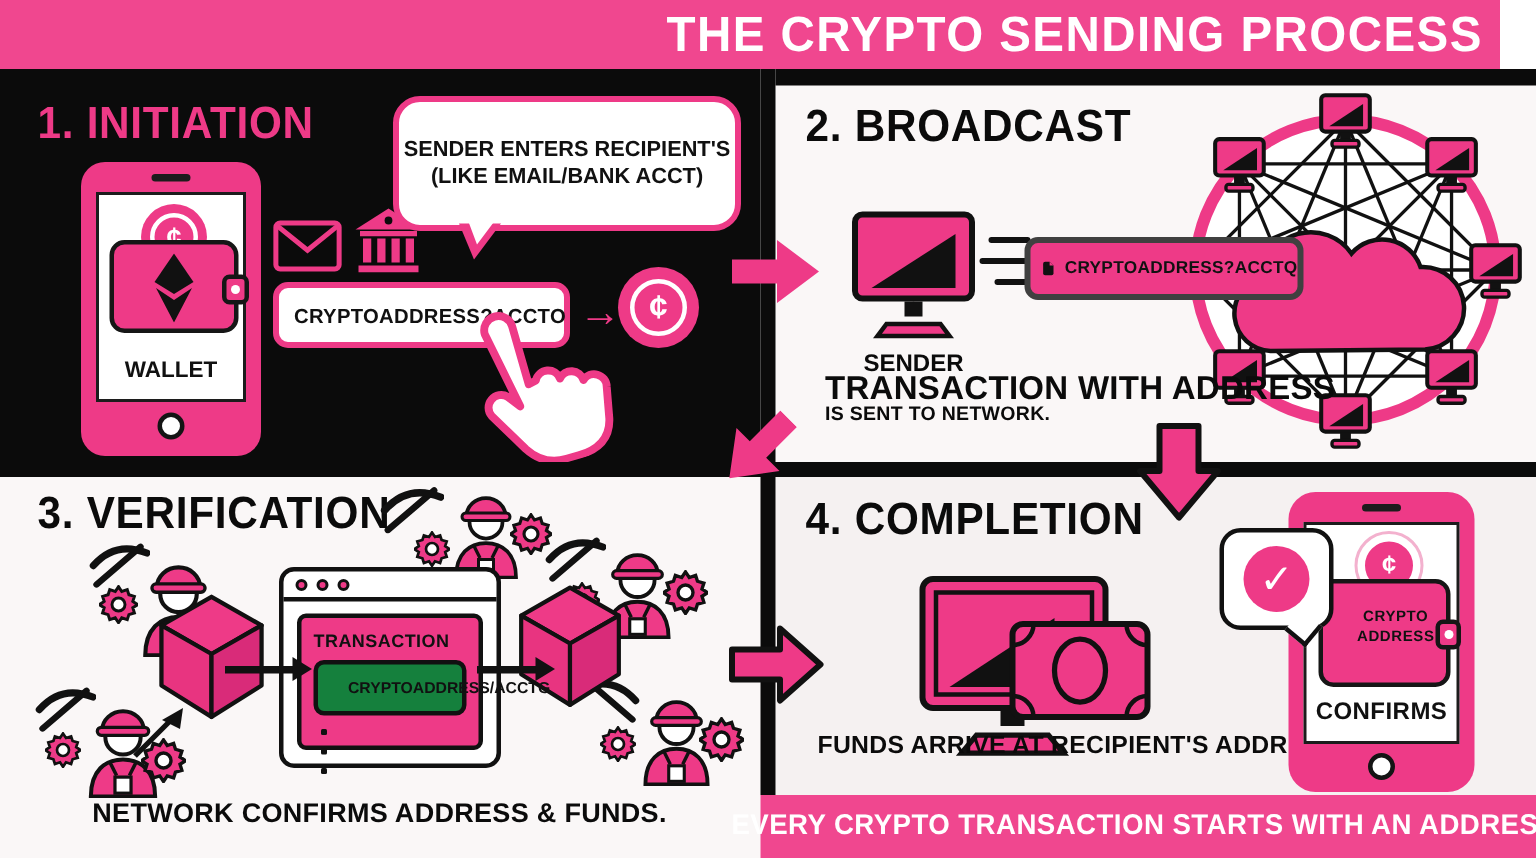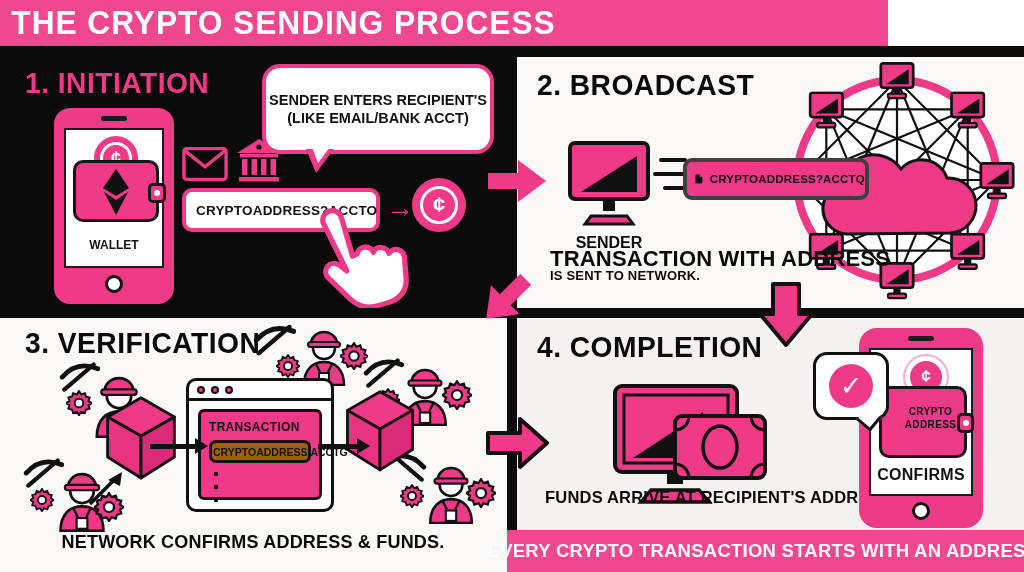--- a/index.html
+++ b/index.html
@@ -5,22 +5,22 @@
   :root{
     --pink:#EE3A87; --pink-deep:#D92B79; --pink-banner:#F0478F;
     --ink:#0B0B0B; --paper:#FAF7F7; --paper2:#F5F1F1;
   }
   *{box-sizing:border-box; margin:0; padding:0;}
   body{background:#444; font-family:"Liberation Sans","DejaVu Sans",sans-serif;}
   .stage{position:relative; width:1024px; height:572px; background:#fff; overflow:hidden;}
   .abs{position:absolute;}
 
   
-  .banner{left:0; top:0; width:888px; height:46px; background:var(--pink-banner);
-          display:flex; align-items:center; justify-content:flex-start;}
+  .banner{left:0; top:0; width:1000px; height:46px; background:var(--pink-banner);
+          display:flex; align-items:center; justify-content:flex-end;}
   .banner h1{color:#fff; font-size:33px; font-weight:800; letter-spacing:1px;
              transform:scaleX(.96); white-space:nowrap;}
 
   
   .q1{left:0;   top:46px;  width:507px; height:262px; background:#0B0B0B; overflow:hidden;}
   .q2{left:517px; top:46px; width:507px; height:262px; background:var(--paper); overflow:hidden;}
   .q3{left:0;   top:318px; width:507px; height:254px; background:var(--paper); overflow:hidden;}
   .q4{left:517px; top:318px; width:507px; height:212px; background:var(--paper2); overflow:hidden;}
   .divider-v{left:507px; top:46px; width:10px; height:484px; background:#0B0B0B;}
   .divider-h{left:0; top:308px; width:1024px; height:10px; background:#0B0B0B;}
@@ -71,22 +71,22 @@
   .tag .tag-text{font-size:11.5px; font-weight:800; color:#111; letter-spacing:.2px; white-space:nowrap;}
   .sender-label{font-weight:800; color:var(--ink); font-size:16px; text-align:center;}
 
   
   .window{background:#fff; border:3px solid #111; border-radius:10px; z-index:2;}
   .window .bar{height:20px; border-bottom:3px solid #111; display:flex; align-items:center; gap:6px; padding-left:8px;}
   .window .dot{width:8px; height:8px; border-radius:50%; background:var(--pink); border:2px solid #111;}
   .window .panel{position:absolute; left:9px; right:9px; top:28px; bottom:9px;
                  background:var(--pink); border:3px solid #111; border-radius:6px; padding:8px;}
   .window .wtitle{font-size:12px; font-weight:800; color:#111; letter-spacing:.3px;}
-  .window .winput{margin-top:6px; background:#a16207; border:3px solid #111; border-radius:7px; height:23px;
-                  display:flex; align-items:center; padding-left:1px; font-size:10.5px; font-weight:800; color:#111; white-space:nowrap;}
+  .window .winput{margin-top:6px; background:#15803d; border:3px solid #111; border-radius:7px; height:37px;
+                  display:flex; align-items:center; padding-left:20px; font-size:10.5px; font-weight:800; color:#111; white-space:nowrap;}
   .window .bdot{width:4px; height:4px; background:#111; border-radius:1px; margin:9px 0 0 5px;}
   .barrow{position:absolute; height:5px; background:#111; z-index:3;}
   .barrow:after{content:""; position:absolute; right:-12px; top:-6px; border-left:13px solid #111;
                 border-top:8px solid transparent; border-bottom:8px solid transparent;}
 
   
   .check-bubble{background:#fff; border:3px solid #111; border-radius:14px; z-index:5;
                 display:flex; align-items:center; justify-content:center;}
   .check-bubble .ctail{position:absolute; right:8px; bottom:-11px; width:18px; height:18px; background:#fff;
                        border-right:3px solid #111; border-bottom:3px solid #111; transform:rotate(40deg);}
@@ -154,21 +154,21 @@
         </div>
         <div class="abs wallet-body" style="left:7px; top:30px; width:86px; height:62px;">
           <svg class="abs" style="left:26px; top:6px;" width="28" height="46" viewBox="0 0 28 46">
             <polygon points="14,0 27,19 14,27 1,19" fill="#111"></polygon>
             <polygon points="14,31 26,23 14,46 2,23" fill="#111"></polygon>
           </svg>
           <div class="wallet-clasp" style="right:-10px; top:20px; width:18px; height:20px;">
               <i></i>
             </div>
         </div>
-        <div class="wallet-label" style="top:108px; font-size:12px;">WALLET</div>
+        <div class="wallet-label" style="top:108px; font-size:15px;">WALLET</div>
       </div>
       <div class="homebtn" style="top:167px;"></div>
     </div>
 
     <svg class="abs" style="left:182px; top:100px;" width="46" height="36" viewBox="0 0 48 36">
       <rect x="2" y="2" width="44" height="32" rx="3" fill="none" stroke="#EE3A87" stroke-width="3.5"></rect>
       <path d="M3,4 L24,21 L45,4" fill="none" stroke="#EE3A87" stroke-width="3.5"></path>
     </svg>
     <svg class="abs" style="left:236px; top:92px;" width="46" height="46" viewBox="0 0 46 46">
       <polygon points="23,1 45,15 1,15" fill="#EE3A87"></polygon>

